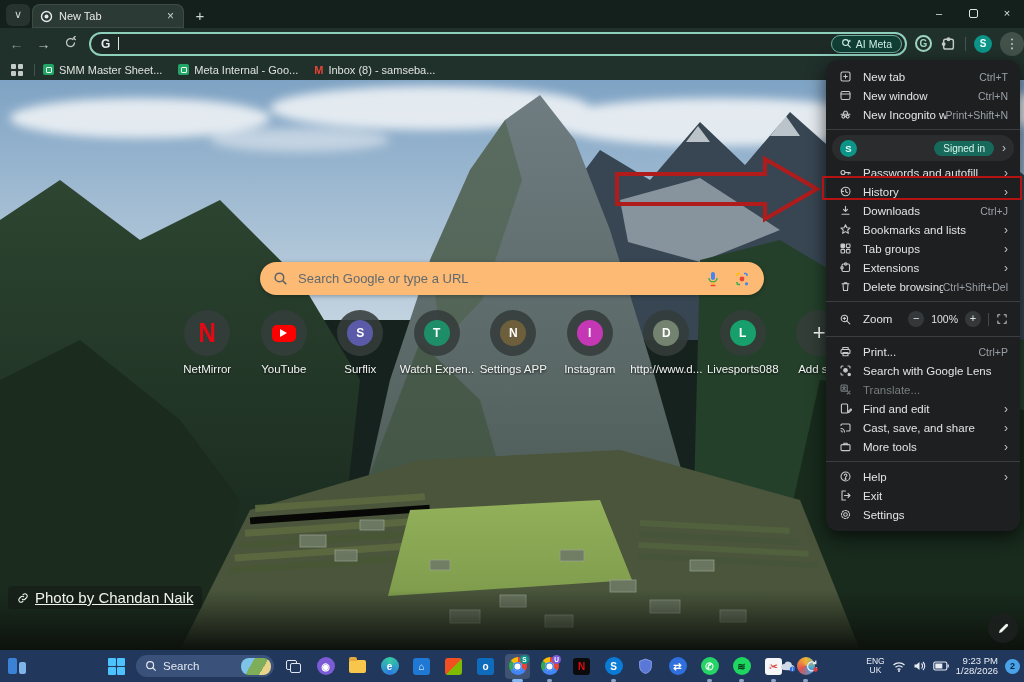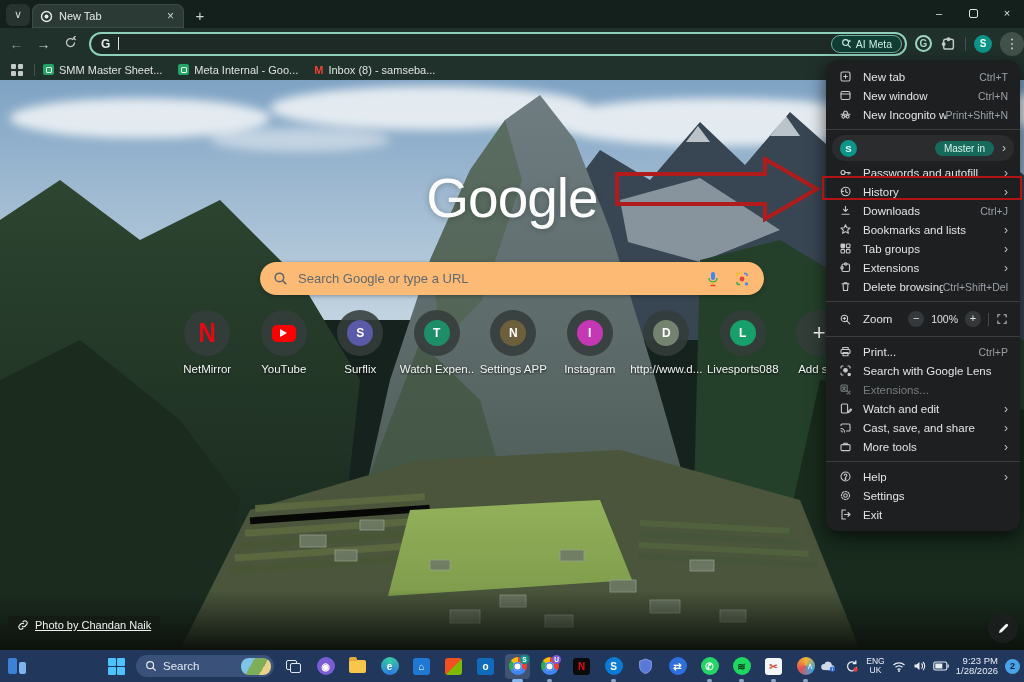--- a/index.html
+++ b/index.html
@@ -49,21 +49,21 @@
   .sb-placeholder { flex:1; margin-left:10px; color:#606a6e; font-size:13px; }
   .shortcuts { position:absolute; top:230px; left:169px; width:700px; display:flex; }
   .tile { width:76.5px; display:flex; flex-direction:column; align-items:center; }
   .tile-circle { width:46px; height:46px; border-radius:50%; background:rgba(52,60,58,.88); display:flex; align-items:center; justify-content:center; }
   .tile-dot { width:26px; height:26px; border-radius:50%; display:flex; align-items:center; justify-content:center; color:#fff; font-size:12px; font-weight:bold; }
   .nm-letter { color:#e50914; font-size:24px; font-weight:800; transform:scaleY(1.15); }
   .yt-chip { width:24px; height:17px; background:#f00; border-radius:5px; display:flex; align-items:center; justify-content:center; }
   .yt-tri { width:0; height:0; border-left:7px solid #fff; border-top:4.5px solid transparent; border-bottom:4.5px solid transparent; }
   .add-plus { color:#fff; font-size:22px; font-weight:300; }
   .tile-label { margin-top:7px; color:#f3f5f4; font-size:11.5px; text-shadow:0 1px 3px rgba(0,0,0,.8); max-width:74px; white-space:nowrap; overflow:hidden; }
-  .photo-credit { position:absolute; left:8px; top:536px; display:flex; align-items:center; gap:6px; background:rgba(20,24,20,.55); border-radius:4px; padding:3px 9px; color:#f0f2f0; font-size:11px; }
+  .photo-credit { position:absolute; left:8px; top:506px; display:flex; align-items:center; gap:6px; background:rgba(20,24,20,.55); border-radius:4px; padding:3px 9px; color:#f0f2f0; font-size:15px; }
   .photo-credit span { text-decoration:underline; }
   .customize { position:absolute; left:988px; top:533px; width:30px; height:30px; border-radius:50%; background:rgba(28,32,30,.85); display:flex; align-items:center; justify-content:center; }
 
   
   .arrow-svg { position:absolute; left:612px; top:150px; z-index:40; }
   .hist-box { position:absolute; left:822px; top:176px; width:200px; height:24px; border:2px solid #b31412; z-index:60; }
 
   
   .menu { position:absolute; top:60px; left:826px; width:194px; background:#1d1f20; border-radius:12px; padding:7px 0 7px 0; z-index:50; box-shadow:0 6px 18px rgba(0,0,0,.65); }
   .mi { height:19px; display:flex; align-items:center; padding:0 12px; color:#e2e4e4; font-size:11.5px; }
@@ -103,21 +103,21 @@
   .chrome-ball::after { content:""; position:absolute; inset:4.5px; background:#fff; border-radius:50%; box-shadow:0 0 0 1.5px #4285f4 inset; }
   .mini-badge { position:absolute; right:1px; top:1px; width:9px; height:9px; border-radius:50%; background:#0d9488; color:#fff; font-size:6.5px; line-height:9px; text-align:center; font-weight:bold; }
   .folder { width:17px; height:13px; background:#f7c64a; border-radius:2px; position:relative; }
   .folder::before { content:""; position:absolute; top:-3px; left:0; width:8px; height:4px; background:#e3a93c; border-radius:2px 2px 0 0; }
   .taskview { position:relative; width:15px; height:13px; }
   .taskview i { position:absolute; width:11px; height:10px; border:1.5px solid #dfe6ef; border-radius:2px; background:#21375c; }
   .taskview i:first-child { left:0; top:0; }
   .taskview i:last-child { right:0; bottom:0; }
   .tb-right { position:absolute; right:4px; display:flex; align-items:center; gap:7px; height:32px; color:#e8edf4; }
   .tray-chev { font-size:9px; }
-  .lang { font-size:8.5px; line-height:9px; text-align:center; }
+  .lang { font-size:8.5px; line-height:9px; text-align:center;margin-left:40px; }
   .clock { font-size:9.5px; line-height:10.5px; text-align:right; }
   .noti-badge { width:15px; height:15px; border-radius:50%; background:#4aa3e8; color:#08263f; font-size:9px; font-weight:bold; display:flex; align-items:center; justify-content:center; }
   svg.mi-svg { stroke:#c6cacd; fill:none; stroke-width:1.1; stroke-linecap:round; stroke-linejoin:round; }
 </style>
 </head>
 <body>
 
 <div class="screen">
   <div class="browser">
 
@@ -274,21 +274,20 @@
           <rect x="560" y="470" width="24" height="11"></rect>
             <rect x="610" y="500" width="26" height="12"></rect>
           <rect x="650" y="520" width="30" height="13"></rect>
             <rect x="690" y="480" width="24" height="11"></rect>
           <rect x="430" y="480" width="20" height="10"></rect>
             <rect x="720" y="530" width="26" height="12"></rect>
         </g>
         <rect x="0" y="510" width="1024" height="60" fill="url(#fade)"></rect>
       </svg>
 
-      <div class="google-logo">Google</div>
 
       <div class="searchbox">
         <svg width="15" height="15" viewBox="0 0 14 14" style="margin-left:13px">
             <circle cx="6" cy="6" r="4" stroke="#5f6368" fill="none" stroke-width="1.4"></circle>
             <path d="M9 9l3.4 3.4" stroke="#5f6368" stroke-width="1.4"></path>
           </svg>
         <span class="sb-placeholder">Search Google or type a URL</span>
         <svg width="14" height="16" viewBox="0 0 14 16" style="margin-right:14px">
             <rect x="5" y="1" width="4" height="8" rx="2" fill="#4285f4"></rect>
             <path d="M3 7a4 4 0 0 0 8 0" stroke="#34a853" fill="none" stroke-width="1.4"></path>
@@ -412,21 +411,21 @@
               <path d="M5.9 8.4h1.2"></path>
             </svg>
           </span>
         <span class="mi-label">New Incognito window</span>
         <span class="mi-right">Print+Shift+N</span>
       </div>
       <div class="menu-sep"></div>
 
       <div class="account-row">
         <span class="acct-avatar">S</span>
-        <span class="signed-pill">Master in</span>
+        <span class="signed-pill">Signed in</span>
         <span class="mi-chev">›</span>
       </div>
 
       <div class="mi">
         <span class="mi-ic">
             <svg class="mi-svg" width="13" height="13" viewBox="0 0 13 13">
               <circle cx="4" cy="6.5" r="2"></circle>
               <path d="M6 6.5h5M9.2 6.5v1.8M11 6.5v1.3"></path>
             </svg>
           </span>
@@ -536,30 +535,30 @@
           </span>
         <span class="mi-label">Search with Google Lens</span>
       </div>
       <div class="mi disabled">
         <span class="mi-ic">
             <svg class="mi-svg" width="13" height="13" viewBox="0 0 13 13" style="stroke:#777d80">
               <rect x="2" y="2" width="6.2" height="6.2" rx="1"></rect>
               <path d="M3.5 4.2h3.2M5.1 3.2v1M6.2 4.2c-.4 1.3-1.4 2.4-2.6 3M4 4.6c.5 1.2 1.5 2.2 2.6 2.7M8.2 8.2l2.8 2.8M11 8.2L8.2 11" opacity=".9"></path>
             </svg>
           </span>
-        <span class="mi-label">Extensions...</span>
+        <span class="mi-label">Translate...</span>
       </div>
       <div class="mi">
         <span class="mi-ic">
             <svg class="mi-svg" width="13" height="13" viewBox="0 0 13 13">
               <rect x="2.4" y="2" width="6.2" height="9" rx="1"></rect>
               <path d="M9.2 9.4l2.6-2.6.9.9-2.6 2.6-1.2.3z"></path>
             </svg>
           </span>
-        <span class="mi-label">Watch and edit</span>
+        <span class="mi-label">Find and edit</span>
         <span class="mi-chev">›</span>
       </div>
       <div class="mi">
         <span class="mi-ic">
             <svg class="mi-svg" width="13" height="13" viewBox="0 0 13 13">
               <path d="M2 4.5V4a1 1 0 0 1 1-1h7a1 1 0 0 1 1 1v5a1 1 0 0 1-1 1H7.5"></path>
               <path d="M2 7.5a3.5 3.5 0 0 1 3.5 3.5M2 9.8A1.2 1.2 0 0 1 3.2 11"></path>
             </svg>
           </span>
         <span class="mi-label">Cast, save, and share</span>
@@ -584,33 +583,33 @@
               <path d="M5.3 5.2a1.3 1.3 0 1 1 2 1.2c-.5.4-.8.7-.8 1.2"></path>
               <circle cx="6.5" cy="9" r="0.5" fill="#c6cacd"></circle>
             </svg>
           </span>
         <span class="mi-label">Help</span>
         <span class="mi-chev">›</span>
       </div>
       <div class="mi">
         <span class="mi-ic">
             <svg class="mi-svg" width="13" height="13" viewBox="0 0 13 13">
+              <path d="M6.5 2H3v9h3.5M5.5 6.5H11M9 4.5l2 2-2 2"></path>
+            </svg>
+          </span>
+        <span class="mi-label">Exit</span>
+      </div>
+      <div class="mi">
+        <span class="mi-ic">
+            <svg class="mi-svg" width="13" height="13" viewBox="0 0 13 13">
               <circle cx="6.5" cy="6.5" r="1.8"></circle>
               <circle cx="6.5" cy="6.5" r="4" stroke-dasharray="1.6 1.35"></circle>
             </svg>
           </span>
         <span class="mi-label">Settings</span>
-      </div>
-      <div class="mi">
-        <span class="mi-ic">
-            <svg class="mi-svg" width="13" height="13" viewBox="0 0 13 13">
-              <path d="M6.5 2H3v9h3.5M5.5 6.5H11M9 4.5l2 2-2 2"></path>
-            </svg>
-          </span>
-        <span class="mi-label">Exit</span>
       </div>
     </div>
 
     <div class="hist-box"></div>
   </div>
 
   <div class="taskbar">
     <div class="tb-widgets">
         <i></i>
         <i></i>

